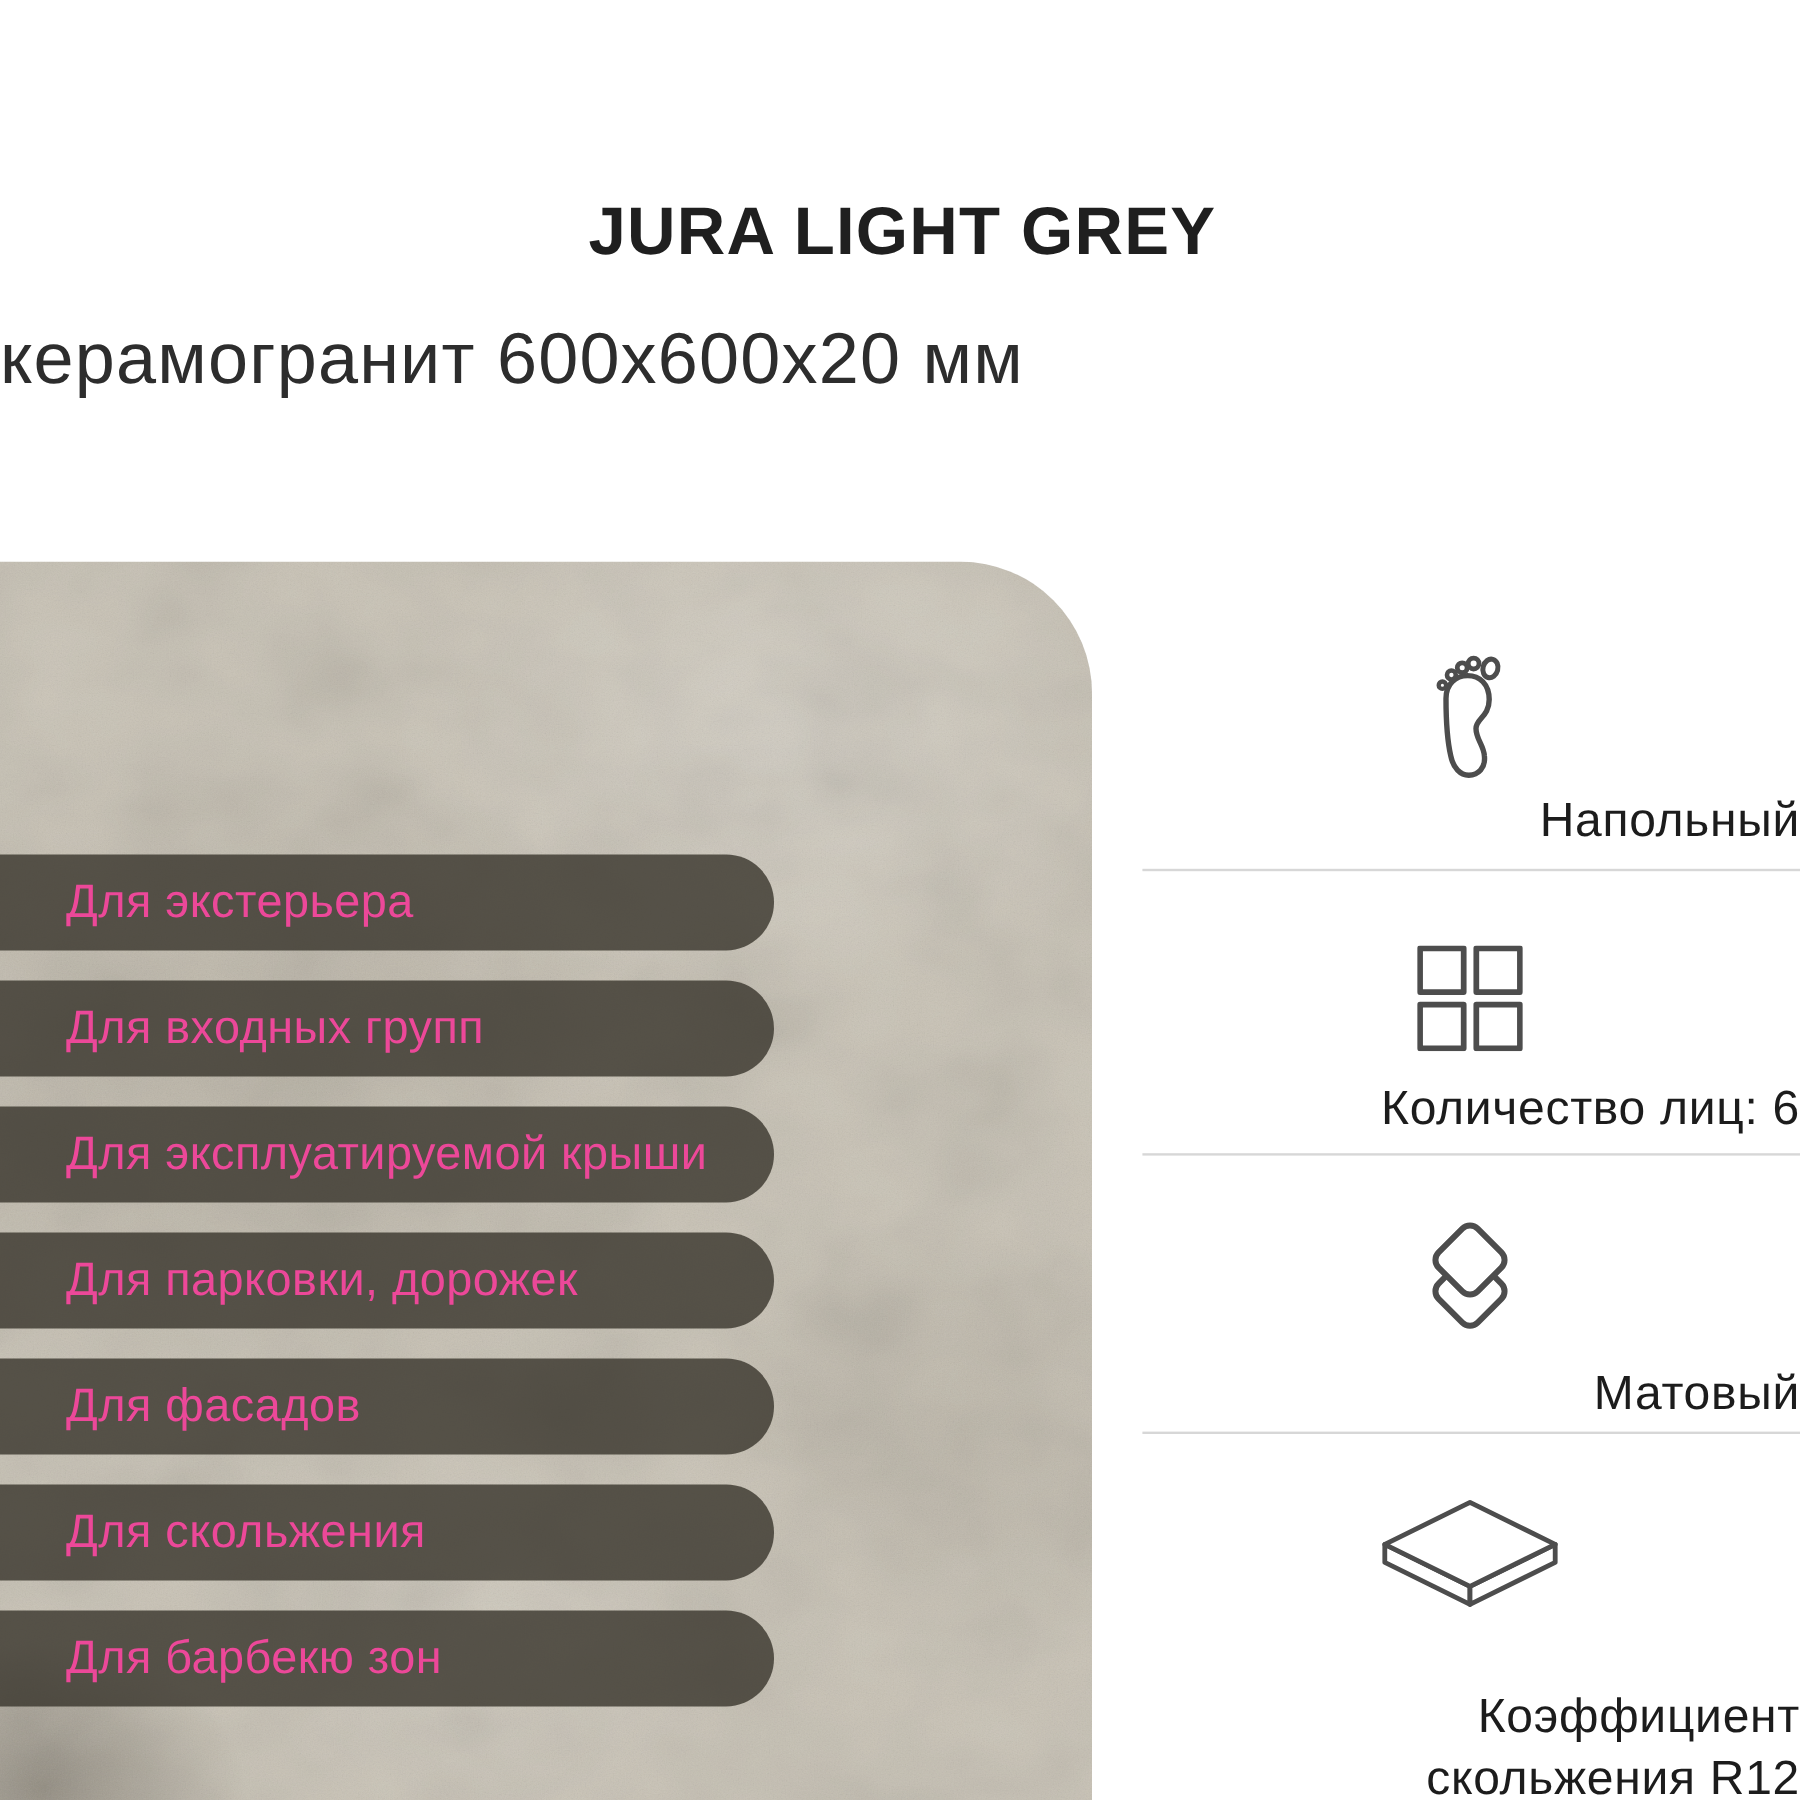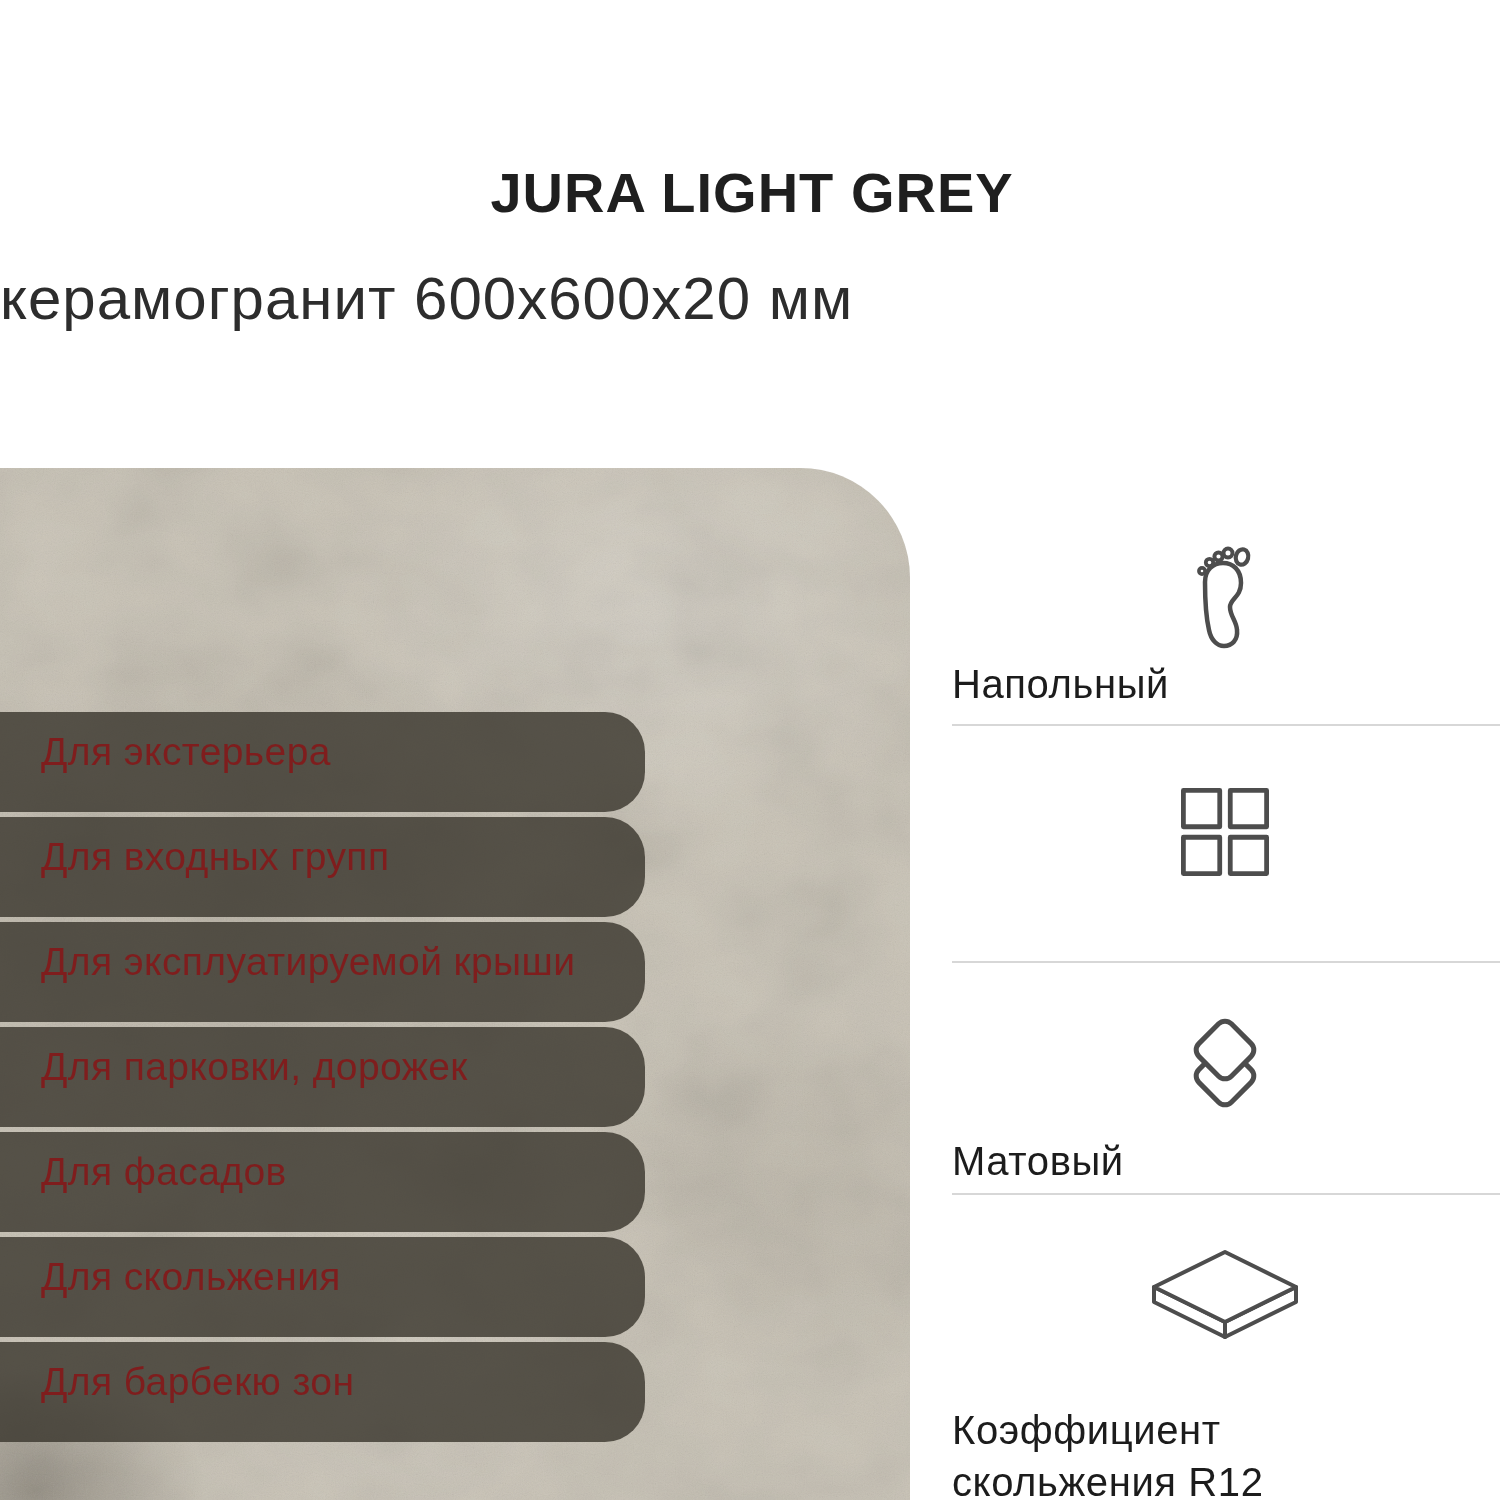--- a/index.html
+++ b/index.html
@@ -25,34 +25,34 @@
       radial-gradient(240px 170px at 4% 99%, rgba(70,65,56,.40), transparent 70%),
       radial-gradient(460px 320px at 72% 14%, rgba(255,255,255,.20), transparent 72%),
       radial-gradient(520px 400px at 22% 42%, rgba(108,101,88,.16), transparent 70%),
       radial-gradient(340px 260px at 88% 70%, rgba(118,111,98,.14), transparent 70%),
       radial-gradient(300px 220px at 45% 88%, rgba(255,255,255,.12), transparent 70%),
       #cdc7ba;
   }
   .tile-noise{position:absolute;left:0;top:0;width:100%;height:100%;}
   
   .pill{
-    position:absolute;left:0;width:645px;height:100px;box-sizing:border-box;
+    position:absolute;left:0;width:645px;height:80px;box-sizing:border-box;
     background:rgba(56,52,44,0.80);
     border-radius:0 40px 40px 0;
-    color:#7f1d1d;font-size:39px;font-weight:400;letter-spacing:.4px;
-    line-height:80px;padding-left:41px;white-space:nowrap;
+    color:#ec4899;font-size:39px;font-weight:400;letter-spacing:.4px;
+    line-height:80px;padding-left:55px;white-space:nowrap;
     z-index:3;
   }
   .p0{top:712px}.p1{top:817px}.p2{top:922px}.p3{top:1027px}
   .p4{top:1132px}.p5{top:1237px}.p6{top:1342px}
   
   .feat-icon{position:absolute;}
   .feat-icon svg{display:block;width:100%;height:100%;}
   .feat-label{
-    position:absolute;left:952px;width:548px;text-align:left;
+    position:absolute;left:952px;width:548px;text-align:right;
     font-size:40px;font-weight:400;letter-spacing:.6px;color:#1c1c1c;line-height:52px;
   }
   .fl-line{display:block;}
   .divider{position:absolute;left:952px;width:548px;height:2px;background:#d7d7d7;}
   .d1{top:724px}.d2{top:961px}.d3{top:1193px}
   .stroke{fill:none;stroke:#4d4d4d;stroke-linejoin:round;stroke-linecap:round;}
   .wfill{fill:#ffffff;stroke:#4d4d4d;stroke-linejoin:round;stroke-linecap:round;}
 </style>
 </head>
 <body>
@@ -105,20 +105,24 @@
   <div class="divider d1"></div>
 
   <div class="feat-icon" style="left:1181px;top:788px;width:88px;height:88px">
     <svg viewBox="0 0 92 92">
       <rect class="stroke" stroke-width="5" x="2.5" y="2.5" width="38" height="38"></rect>
       <rect class="stroke" stroke-width="5" x="51.5" y="2.5" width="38" height="38"></rect>
       <rect class="stroke" stroke-width="5" x="2.5" y="51.5" width="38" height="38"></rect>
       <rect class="stroke" stroke-width="5" x="51.5" y="51.5" width="38" height="38"></rect>
     </svg>
   </div>
+  <div class="feat-label" style="top:898px">
+    <span class="fl-line">Количество лиц: 6</span>
+    <span class="fl-line"></span>
+  </div>
   <div class="divider d2"></div>
 
   <div class="feat-icon" style="left:1173px;top:1012px;width:104px;height:104px">
     <svg viewBox="0 0 104 104">
       <rect class="stroke" stroke-width="5" x="29" y="41" width="46" height="46" rx="9" transform="rotate(45 52 64)"></rect>
       <rect class="wfill" stroke-width="5" x="29" y="15" width="46" height="46" rx="9" transform="rotate(45 52 38)"></rect>
     </svg>
   </div>
   <div class="feat-label" style="top:1135px">
     <span class="fl-line">Матовый</span>

